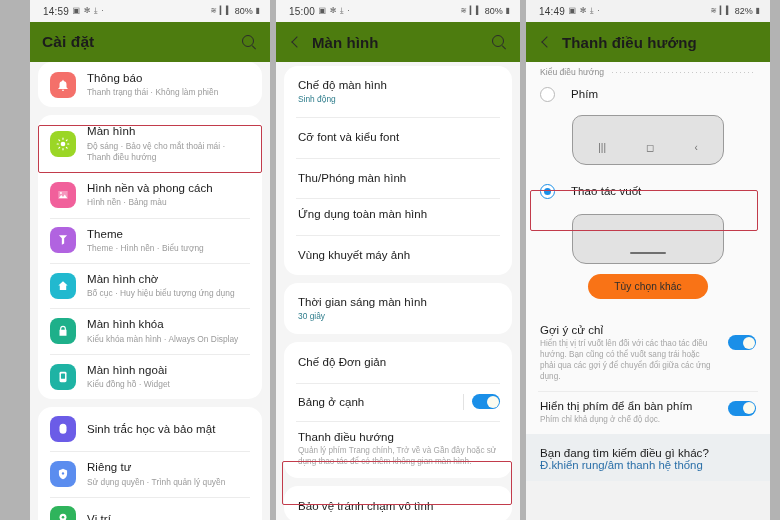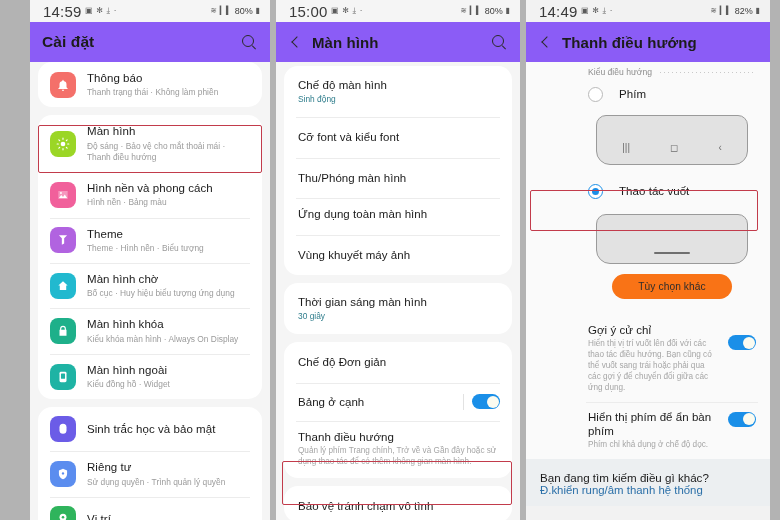--- a/index.html
+++ b/index.html
@@ -33,30 +33,30 @@
     display: flex;
     align-items: center;
     justify-content: space-between;
     padding: 0 10px 0 13px;
     font-size: 9.5px;
     color: #3a3a3a;
     letter-spacing: .1px;
   }
   .sb-left { display: flex; align-items: center; gap: 3.5px; }
   .sb-right { display: flex; align-items: center; gap: 2.5px; font-size: 9px; }
-  .sb-time { font-size: 15px; letter-spacing: .2px; }
+  .sb-time { font-size: 10px; letter-spacing: .2px; }
   .sb-ic { display: inline-block; opacity: .82; font-size: 8px; line-height: 1; }
 
   
   .appbar {
     height: 40px;
     display: flex;
     align-items: center;
     padding: 0 12px;
-    background: #8b5cf6;
+    background: #4d7c0f;
   }
   .appbar-title {
     font-size: 15.5px;
     font-weight: 700;
     color: #1c1c1c;
     letter-spacing: .1px;
     flex: 1;
   }
   .appbar-title.withback { margin-left: 8px; font-size: 15px; }
   .chev-back {
@@ -93,21 +93,21 @@
   }
 
   
   .scroll { position: relative; }
   .card {
     background: #fff;
     border-radius: 14px;
     margin: 0 8px 8px 8px;
     overflow: hidden;
   }
-  .card.flat { border-radius: 0; margin: 0; padding-left: 48px; }
+  .card.flat { border-radius: 0; margin: 0; }
 
   .row {
     display: flex;
     align-items: center;
     padding: 9px 12px;
     position: relative;
   }
   .row + .row::before {
     content: "";
     position: absolute;

